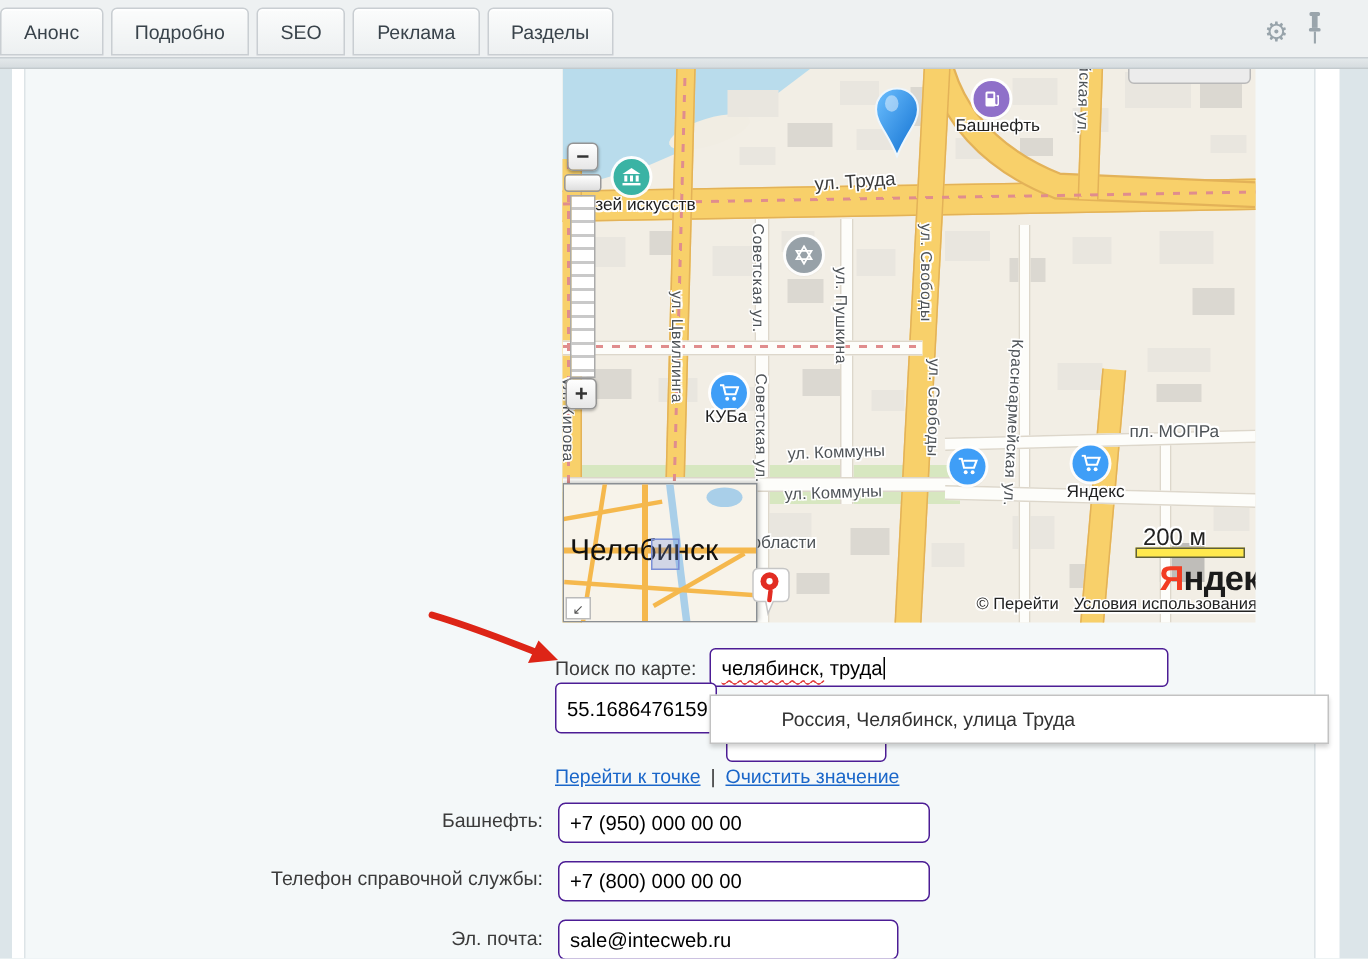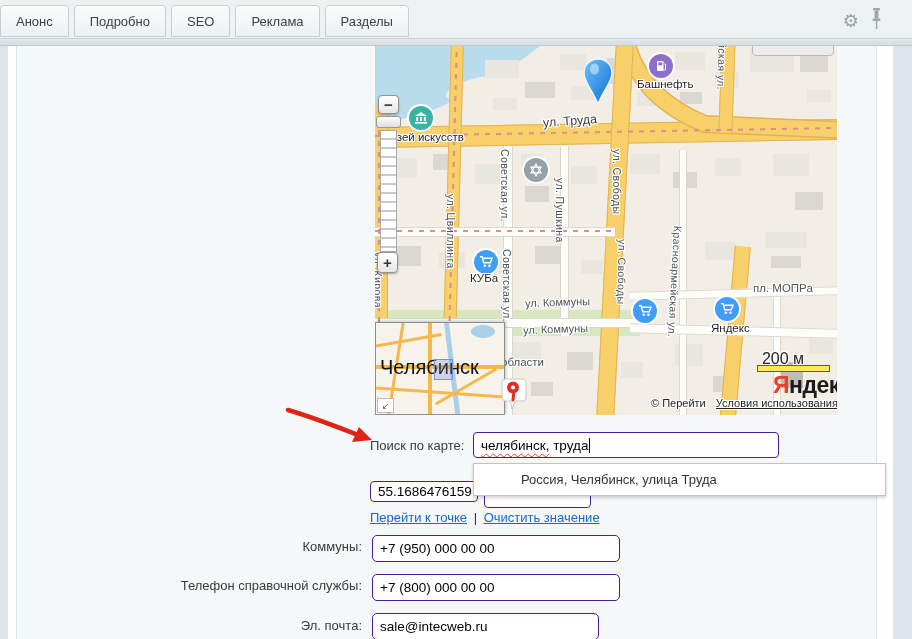--- a/index.html
+++ b/index.html
@@ -280,35 +280,35 @@
   <path d="M8,8 C35,16 55,24 78,33" fill="none" stroke="#dd2517" stroke-width="4.5" stroke-linecap="round"></path>
   <polygon points="92,38 72,40 79,25" fill="#dd2517"></polygon>
 </svg>
 
 <span class="flabel" style="left:370px;top:438px">Поиск по карте:</span>
 <div class="inp" style="left:473px;top:432px;width:306px;height:26px">
   <span class="squig">челябинск,</span><span> труда</span><span class="caret"></span>
 </div>
 
 <div class="inp" style="left:484px;top:482px;width:107px;height:26px;z-index:9"></div>
-<div class="inp" style="left:370px;top:481px;width:108px;height:21px">
+<div class="inp" style="left:370px;top:455px;width:108px;height:34px">
   <span>55.1686476159</span>
 </div>
 
 <div class="drop">
   <span>Россия, Челябинск, улица Труда</span>
 </div>
 
 <div style="position:absolute;left:370px;top:510px;font-size:13px;z-index:10">
   <span class="flink">Перейти к точке</span>
   <span style="color:#333;margin:0 3px">|</span>
   <span class="flink">Очистить значение</span>
 </div>
 
-<span class="flabel" style="right:550px;top:539px">Коммуны:</span>
+<span class="flabel" style="right:550px;top:539px">Башнефть:</span>
 <div class="inp" style="left:372px;top:535px;width:248px;height:27px;border-radius:5px">
   <span>+7 (950) 000 00 00</span>
 </div>
 
 <span class="flabel" style="right:550px;top:578px">Телефон справочной службы:</span>
 <div class="inp" style="left:372px;top:574px;width:248px;height:27px;border-radius:5px">
   <span>+7 (800) 000 00 00</span>
 </div>
 
 <span class="flabel" style="right:550px;top:618px">Эл. почта:</span>

